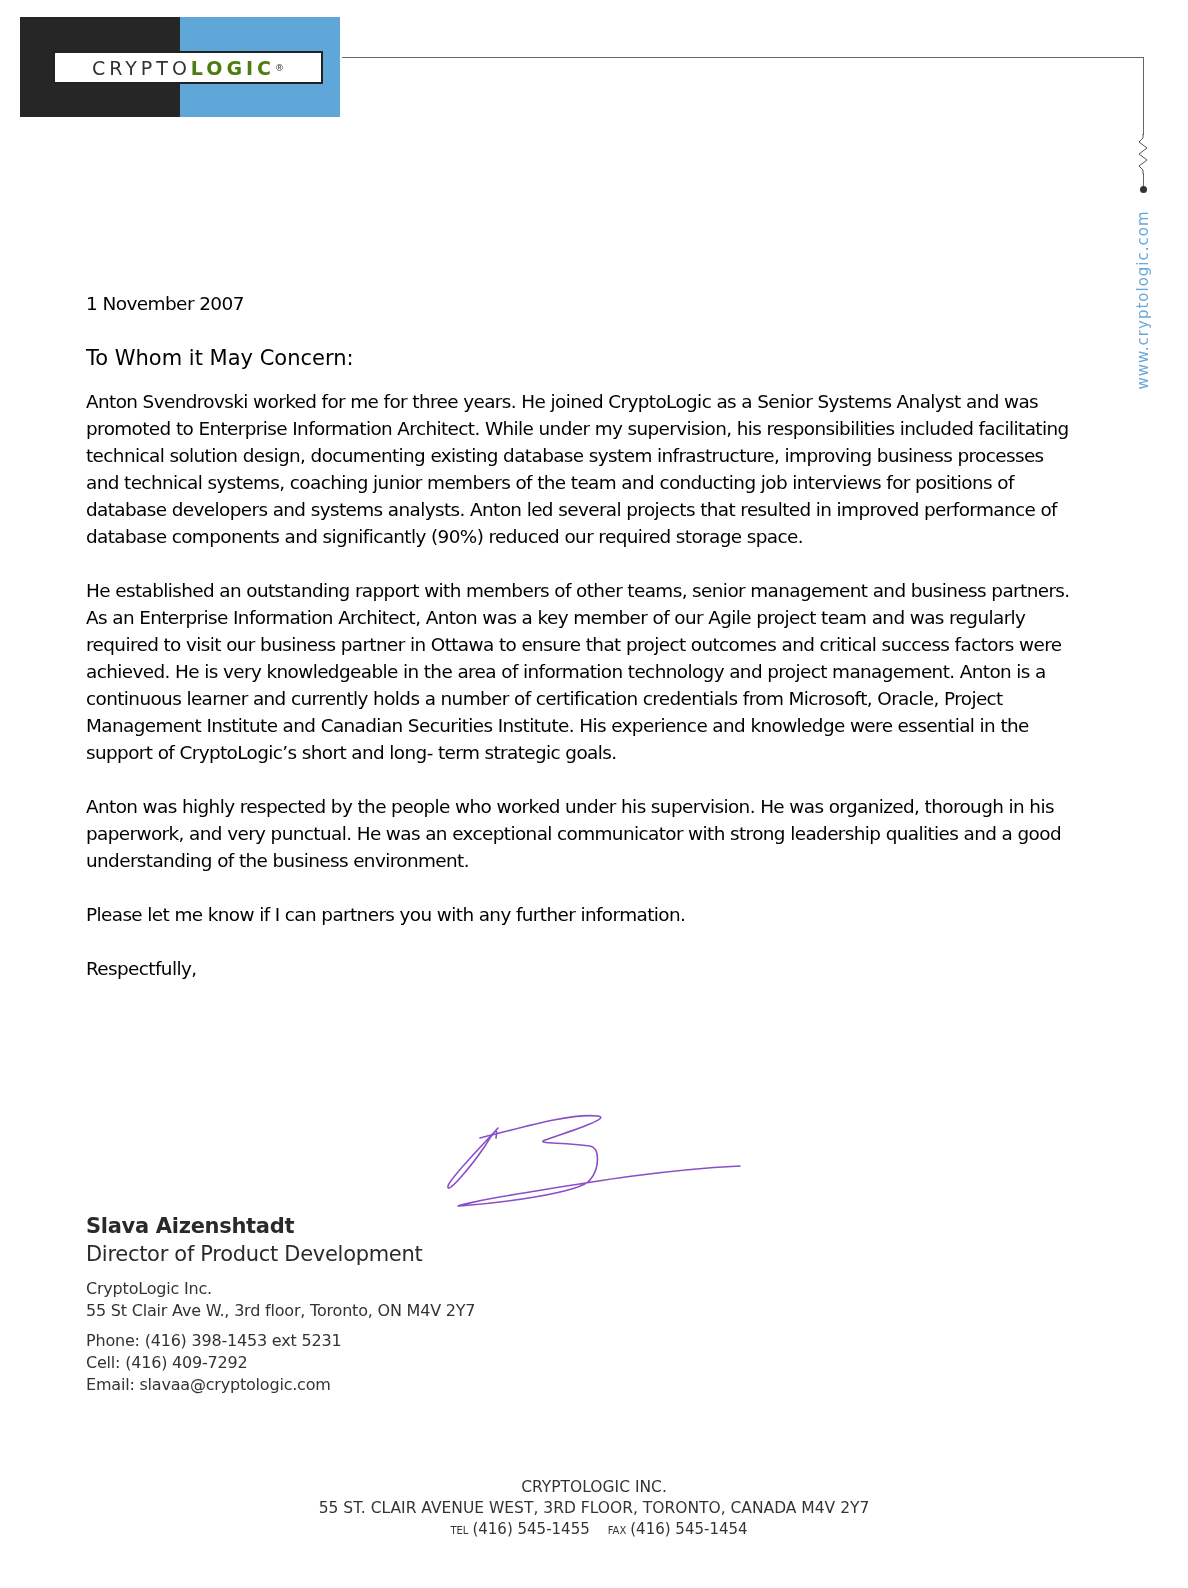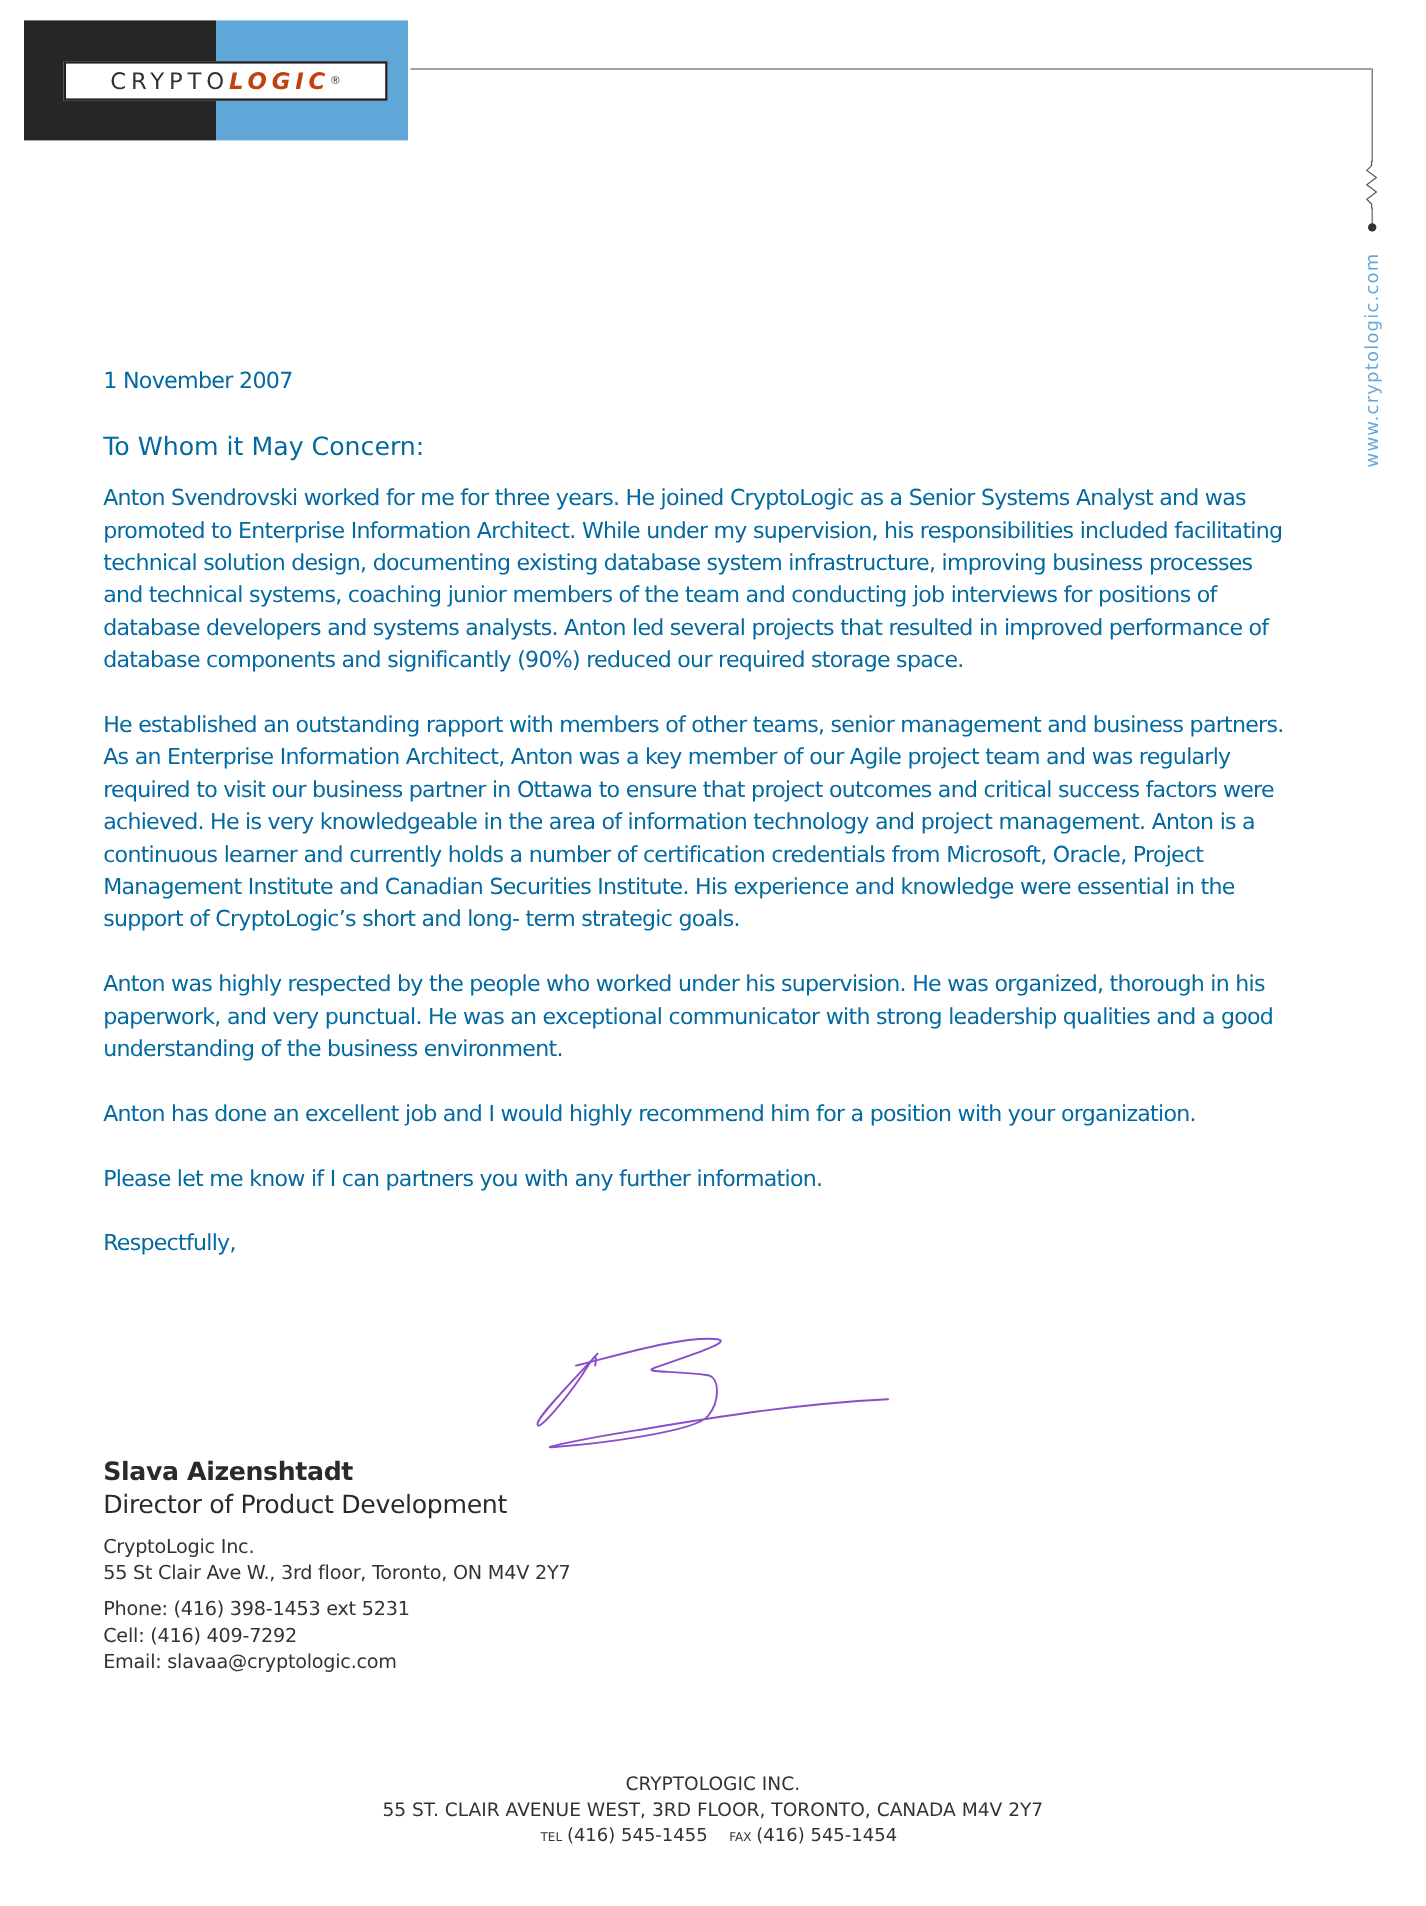--- a/index.html
+++ b/index.html
@@ -13,35 +13,35 @@
   }
   .logo-black { position: absolute; left: 0; top: 0; width: 160px; height: 100px; background: #262626; }
   .logo-blue { position: absolute; left: 160px; top: 0; width: 160px; height: 100px; background: #5fa6d9; }
   .logo-box {
     position: absolute; left: 33px; top: 34px; width: 270px; height: 33px;
     background: #fff; border: 2px solid #222; box-sizing: border-box;
     display: flex; align-items: center; justify-content: center;
     font-family: "DejaVu Sans", sans-serif; font-size: 19px; letter-spacing: 4px; color: #333;
   }
   .logo-light { font-weight: normal; }
-  .logo-bold { font-weight: bold; color: #c2410c; font-style: italic; }
+  .logo-bold { font-weight: bold; color: #4d7c0f; }
   .logo-reg { font-size: 9px; letter-spacing: 0; vertical-align: super; }
   .topline { position: absolute; left: 342px; top: 57px; width: 801px; height: 0; border-top: 1px solid #666; }
   .rightline { position: absolute; left: 1143px; top: 57px; width: 0; height: 78px; border-left: 1px solid #666; }
   .resistor { position: absolute; left: 1136px; top: 134px; width: 16px; height: 40px; }
   .rightline2 { position: absolute; left: 1143px; top: 173px; width: 0; height: 14px; border-left: 1px solid #666; }
   .dot { position: absolute; left: 1140px; top: 186px; width: 7px; height: 7px; border-radius: 50%; background: #333; }
   .website {
     position: absolute; left: 1143px; top: 300px;
     transform: translate(-50%, -50%) rotate(-90deg);
     font-size: 15px; color: #6aa8d8; letter-spacing: 1px; white-space: nowrap;
   }
   .letter {
-    position: absolute; left: 86px; top: 304px; width: 990px;
-    font-family: "DejaVu Sans", sans-serif; font-size: 18.4px; line-height: 27px; color: #0369a1;
+    position: absolute; left: 86px; top: 290px; width: 990px;
+    font-family: "DejaVu Sans", sans-serif; font-size: 18.4px; line-height: 27px; color: #000000;
     letter-spacing: -0.6px;
   }
   .date { margin: 0 0 28px 0; font-size: 18.5px; }
   .salutation { margin: 0 0 16px 0; font-size: 21px; letter-spacing: 0; }
   .para { margin: 0 0 27px 0; }
   .closing { margin: 0; }
   .signature-svg { position: absolute; left: 440px; top: 1108px; width: 310px; height: 110px; }
   .signer { position: absolute; left: 86px; top: 1212px; font-family: "DejaVu Sans", sans-serif; color: #2a2a2a; }
   .signer-name { font-weight: bold; font-size: 21px; line-height: 28px; letter-spacing: -0.3px; }
   .signer-title { font-size: 21px; line-height: 28px; letter-spacing: -0.3px; }
@@ -78,21 +78,20 @@
 <div class="rightline2"></div>
 <div class="dot"></div>
 <div class="website">www.cryptologic.com</div>
 
 <div class="letter">
   <p class="date">1 November 2007</p>
   <p class="salutation">To Whom it May Concern:</p>
   <p class="para">Anton Svendrovski worked for me for three years. He joined CryptoLogic as a Senior Systems Analyst and was promoted to Enterprise Information Architect. While under my supervision, his responsibilities included facilitating technical solution design, documenting existing database system infrastructure, improving business processes and technical systems, coaching junior members of the team and conducting job interviews for positions of database developers and systems analysts. Anton led several projects that resulted in improved performance of database components and significantly (90%) reduced our required storage space.</p>
   <p class="para">He established an outstanding rapport with members of other teams, senior management and business partners. As an Enterprise Information Architect, Anton was a key member of our Agile project team and was regularly required to visit our business partner in Ottawa to ensure that project outcomes and critical success factors were achieved. He is very knowledgeable in the area of information technology and project management. Anton is a continuous learner and currently holds a number of certification credentials from Microsoft, Oracle, Project Management Institute and Canadian Securities Institute. His experience and knowledge were essential in the support of CryptoLogic’s short and long- term strategic goals.</p>
   <p class="para">Anton was highly respected by the people who worked under his supervision. He was organized, thorough in his paperwork, and very punctual. He was an exceptional communicator with strong leadership qualities and a good understanding of the business environment.</p>
-  <p class="para">Anton has done an excellent job and I would highly recommend him for a position with your organization.</p>
   <p class="para">Please let me know if I can partners you with any further information.</p>
   <p class="closing">Respectfully,</p>
 </div>
 
 <svg class="signature-svg" viewBox="0 0 310 110">
   <g fill="none" stroke="#8a4fc8" stroke-width="1.6" stroke-linecap="round">
     <path d="M58,20 C40,40 10,70 8,78 C6,88 30,60 45,38 C55,22 58,18 56,30"></path>
     <path d="M40,30 C80,20 130,5 158,8 C170,10 140,20 105,32 C95,36 120,34 150,38 C160,40 160,60 150,72 C140,85 60,95 20,98 C10,99 40,92 90,84 C150,74 220,62 300,58"></path>
   </g>
 </svg>

